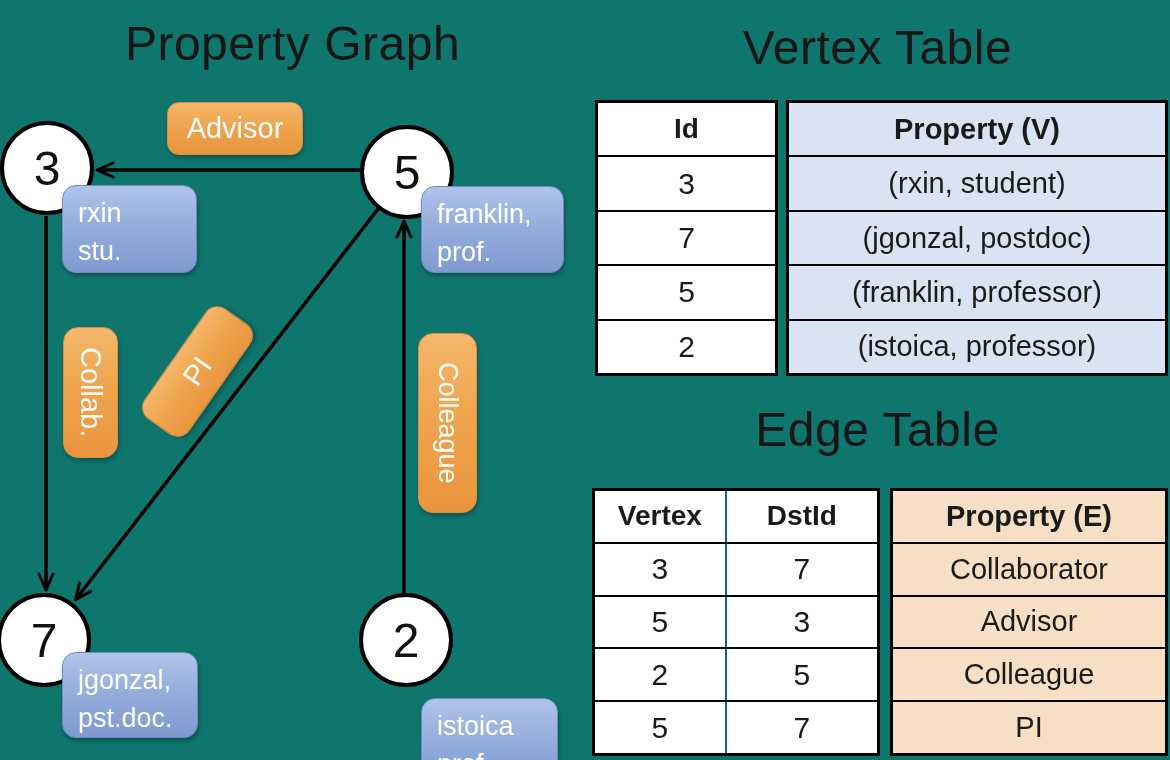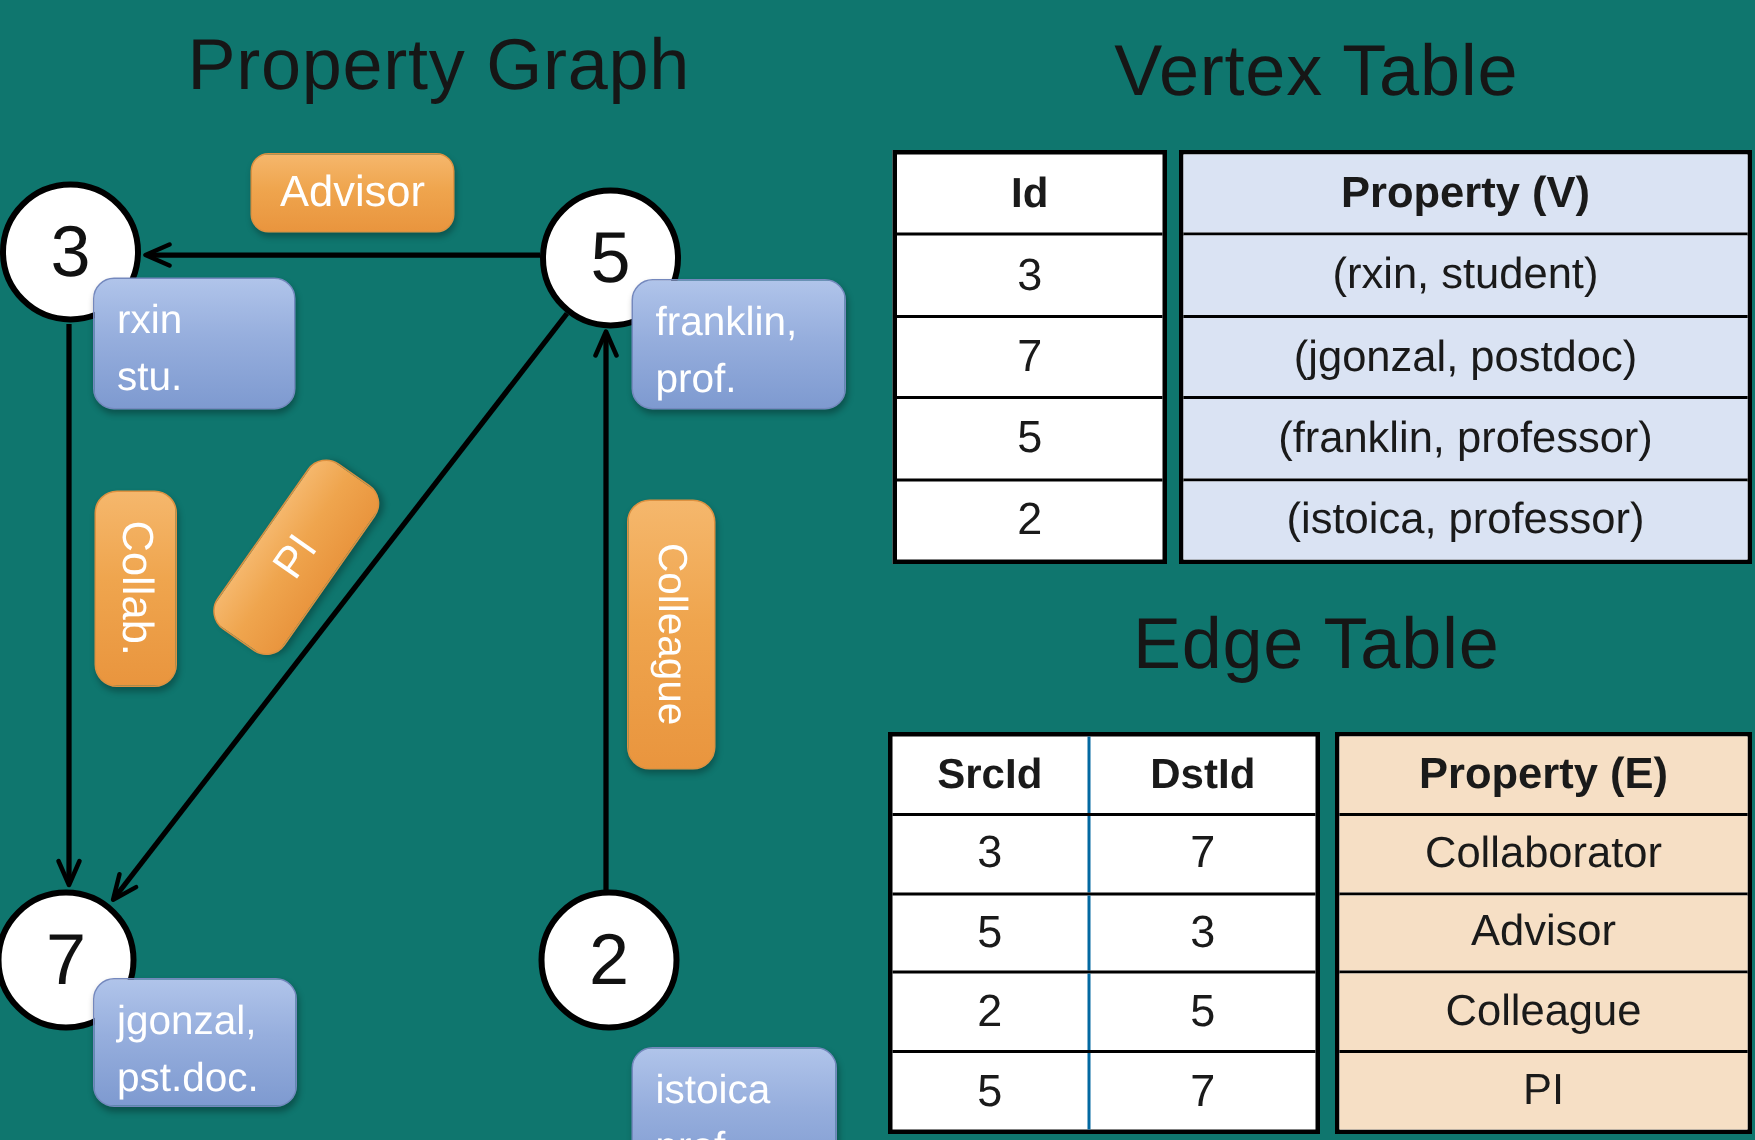--- a/index.html
+++ b/index.html
@@ -201,21 +201,21 @@
           <div class="cell">(istoica, professor)</div>
         </div>
     </div>
   </div>
 
   <div class="title" id="edge-title">Edge Table</div>
 
   <div class="tbl" id="edge-table">
     <div class="subtable split">
       <div class="rrow">
-        <div class="cell hdr src">SrcId</div>
+        <div class="cell hdr src">Vertex</div>
         <div class="cell hdr dst">DstId</div>
       </div>
       <div class="rrow">
         <div class="cell src">3</div>
         <div class="cell dst">7</div>
       </div>
       <div class="rrow">
         <div class="cell src">5</div>
         <div class="cell dst">3</div>
       </div>

